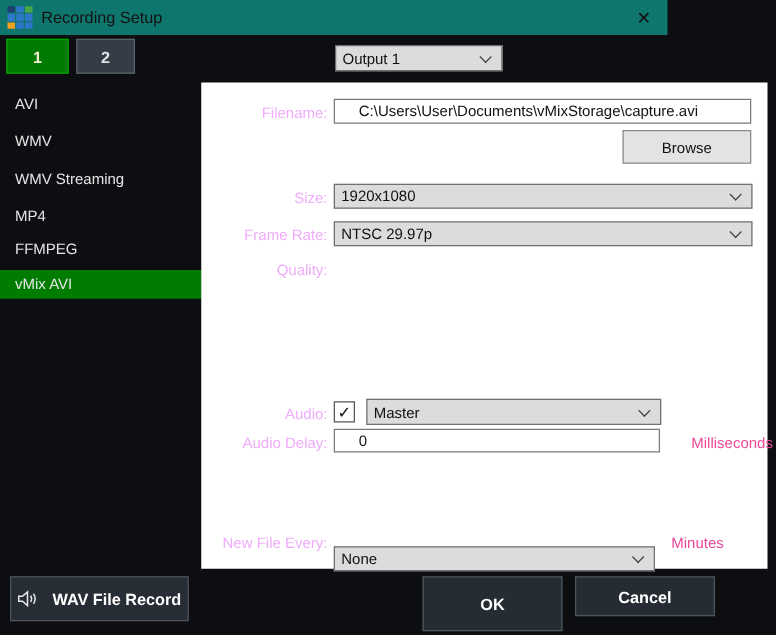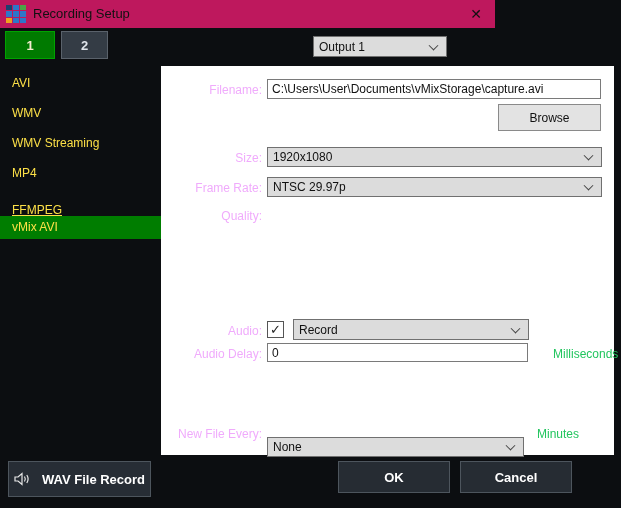--- a/index.html
+++ b/index.html
@@ -4,22 +4,22 @@
 <style>
   * { margin:0; padding:0; box-sizing:border-box; }
   html,body { background:#000; }
   body { font-family:"Liberation Sans","DejaVu Sans",sans-serif; }
   #window {
     position:relative; width:621px; height:508px;
     background:#0c0e11; overflow:hidden;
   }
   
   .titlebar {
-    position:absolute; left:0; top:0; width:495px; height:28px;
-    background:#be185d; display:flex; align-items:center;text-align:center;
+    position:absolute; left:0; top:0; width:534px; height:28px;
+    background:#0f766e; display:flex; align-items:center;text-align:center;
   }
   .logo-grid {
     position:absolute; left:6px; top:5px; width:20px; height:18px;
     display:grid; grid-template-columns:repeat(3,1fr); grid-template-rows:repeat(3,1fr); gap:1px;
   }
   .logo-grid span { display:block; }
   .lg-c1 { background:#1d3f6e; } .lg-c2 { background:#2e76c9; } .lg-c3 { background:#4aa546; }
   .lg-c4 { background:#f0a01e; }
   .title-text {
     position:absolute; left:33px; top:6px; font-size:13px; color:#111;
@@ -43,32 +43,32 @@
     font-size:12px; color:#111; display:flex; align-items:center;
     padding-left:5px;
   }
   .combo .chev {
     position:absolute; right:9px; top:50%; width:7px; height:7px;
     border-right:1px solid #444; border-bottom:1px solid #444;
     transform:translateY(-70%) rotate(45deg);
   }
   .tbox {
     position:absolute; background:#fff; border:1px solid #7a7a7a;
-    font-size:12px; color:#111; padding:0 4px;
+    font-size:12px; color:#111; padding:0 19px;
     font-family:"Liberation Sans","DejaVu Sans",sans-serif;
   }
   .flabel {
     position:absolute; left:150px; width:112px; text-align:right;
     font-size:12px; color:#f0abfc;
   }
-  .unit { position:absolute; font-size:12px; color:#22c55e; }
+  .unit { position:absolute; font-size:12px; color:#ec4899; }
   
   .side-item {
     position:absolute; left:0; width:161px; height:23px;
-    color:#fde047; font-size:12px; line-height:23px; padding-left:12px;
+    color:#e5e5e5; font-size:12px; line-height:23px; padding-left:12px;
   }
   .side-item.selected { background:#007d00; }
   
   .panel { position:absolute; left:161px; top:66px; width:453px; height:389px; background:#ffffff; }
   .browse-btn {
     position:absolute; left:498px; top:104px; width:103px; height:27px;
     background:#e3e3e3; border:1px solid #8a8a8a;
     font-size:12px; color:#111; display:flex; align-items:center; justify-content:center;
   }
   .checkbox {
@@ -78,21 +78,21 @@
     font-size:13px; color:#222; line-height:1;
   }
   
   .dark-btn {
     position:absolute; background:#262c33; border:1px solid #4d555d;
     color:#fff; font-weight:bold; font-size:13px;
     display:flex; align-items:center; justify-content:center;
   }
   .wav-btn { left:8px; top:461px; width:143px; height:36px; background:#272d35; }
   .wav-btn .spk { margin-right:12px; display:flex; align-items:center; }
-  .ok-btn { left:338px; top:461px; width:112px; height:32px; }
+  .ok-btn { left:338px; top:461px; width:112px; height:44px; }
   .cancel-btn { left:460px; top:461px; width:112px; height:32px; }
 </style>
 </head>
 <body>
 
 <div id="window">
 
   <div class="titlebar">
     <span class="logo-grid">
       <span class="lg-c1"></span>
@@ -105,30 +105,30 @@
         <span class="lg-c2"></span>
         <span class="lg-c2"></span>
     </span>
     <span class="title-text">Recording Setup</span>
     <span class="close-btn">✕</span>
   </div>
 
   <div class="tab tab-1">1</div>
   <div class="tab tab-2">2</div>
 
-  <div class="combo" style="left:268px; top:36px; width:134px; height:21px;margin-left:45px;">
+  <div class="combo" style="left:268px; top:36px; width:134px; height:21px;">
     <span>Output 1</span>
     <span class="chev"></span>
   </div>
 
   <div class="side-item" style="top:72px;">AVI</div>
   <div class="side-item" style="top:102px;">WMV</div>
   <div class="side-item" style="top:132px;">WMV Streaming</div>
   <div class="side-item" style="top:162px;">MP4</div>
-  <div class="side-item" style="top:199px;text-decoration:underline;">FFMPEG</div>
+  <div class="side-item" style="top:188px;">FFMPEG</div>
   <div class="side-item selected" style="top:216px;">vMix AVI</div>
 
   <div class="panel"></div>
 
   <div class="flabel" style="top:83px;">Filename:</div>
   <input class="tbox" style="left: 267px; top: 79px; width: 334px; height: 20px;" value="C:\Users\User\Documents\vMixStorage\capture.avi">
   <div class="browse-btn">Browse</div>
 
   <div class="flabel" style="top:151px;">Size:</div>
   <div class="combo" style="left:267px; top:147px; width:335px; height:20px;">
@@ -142,21 +142,21 @@
     <span class="chev"></span>
   </div>
 
   <div class="flabel" style="top:209px;">Quality:</div>
 
   <div class="flabel" style="top:324px;">Audio:</div>
   <div class="checkbox">
     <span>✓</span>
   </div>
   <div class="combo" style="left:293px; top:319px; width:236px; height:21px;">
-    <span>Record</span>
+    <span>Master</span>
     <span class="chev"></span>
   </div>
 
   <div class="flabel" style="top:347px;">Audio Delay:</div>
   <input class="tbox" style="left: 267px; top: 343px; width: 261px; height: 19px;" value="0">
   <div class="unit" style="left:553px; top:347px;">Milliseconds</div>
 
   <div class="flabel" style="top:427px;">New File Every:</div>
   <div class="combo" style="left:267px; top:437px; width:257px; height:20px;">
     <span>None</span>

